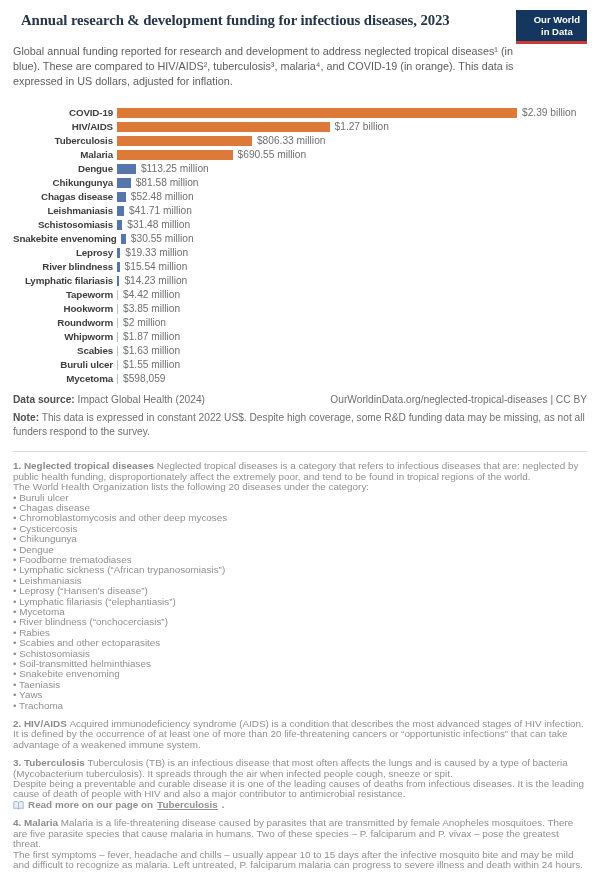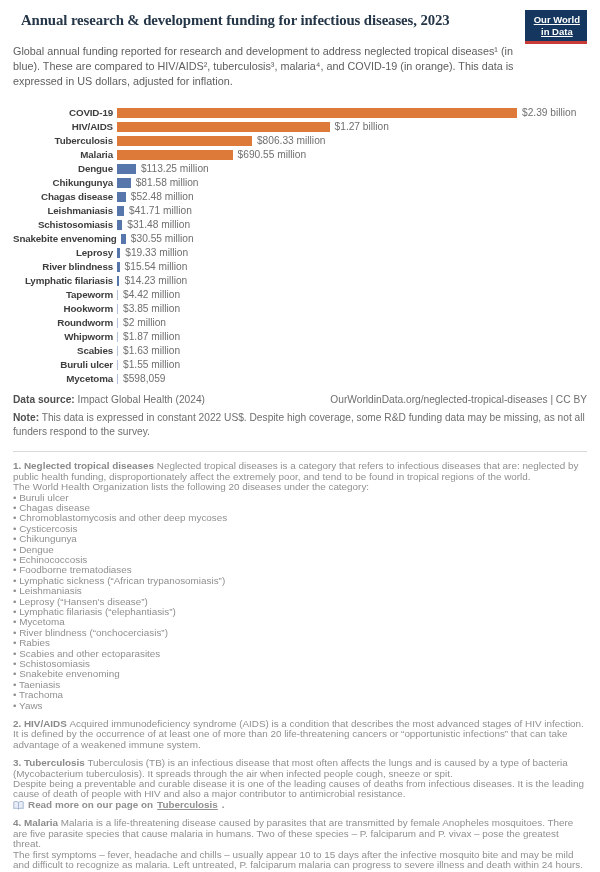--- a/index.html
+++ b/index.html
@@ -16,21 +16,21 @@
   h1.title {
     margin:2px 0 7px 8px;
     font-family:"Liberation Serif", serif;
     font-size:14.8px; font-weight:bold; letter-spacing:-0.1px;
     color:#253648;
   }
   .logo {
     flex:0 0 auto; margin-left:18px;
     background:#15365e; border-bottom:3px solid #c93b37;
     color:#fff; font-size:9.5px; font-weight:bold; text-align:center;
-    padding:4px 7px 3px 9px; line-height:1.25;text-decoration:underline;
+    padding:4px 7px 3px 18px; line-height:1.25;
   }
   .logo span { display:block; }
   .subtitle {
     margin:0 0 7px 0; max-width:505px;
     font-size:10.8px; line-height:1.42; color:#5e5e5e;
   }
 
   
   .chart { margin:16px 0 8px 0; }
   .crow { display:flex; align-items:center; height:14px; }
@@ -192,35 +192,35 @@
   <div class="footnotes">
       <div class="fn">
         <div class="fnp"><b>1. Neglected tropical diseases </b>Neglected tropical diseases is a category that refers to infectious diseases that are: neglected by public health funding, disproportionately affect the extremely poor, and tend to be found in tropical regions of the world.</div>
         <div class="fnp">The World Health Organization lists the following 20 diseases under the category:</div>
         <div class="bullet">Buruli ulcer</div>
         <div class="bullet">Chagas disease</div>
         <div class="bullet">Chromoblastomycosis and other deep mycoses</div>
         <div class="bullet">Cysticercosis</div>
         <div class="bullet">Chikungunya</div>
         <div class="bullet">Dengue</div>
-        <div class="bullet">Echinococcosis</div>
         <div class="bullet">Foodborne trematodiases</div>
         <div class="bullet">Lymphatic sickness (“African trypanosomiasis”)</div>
         <div class="bullet">Leishmaniasis</div>
         <div class="bullet">Leprosy (“Hansen's disease”)</div>
         <div class="bullet">Lymphatic filariasis (“elephantiasis”)</div>
         <div class="bullet">Mycetoma</div>
         <div class="bullet">River blindness (“onchocerciasis”)</div>
         <div class="bullet">Rabies</div>
         <div class="bullet">Scabies and other ectoparasites</div>
         <div class="bullet">Schistosomiasis</div>
+        <div class="bullet">Soil-transmitted helminthiases</div>
         <div class="bullet">Snakebite envenoming</div>
         <div class="bullet">Taeniasis</div>
+        <div class="bullet">Yaws</div>
         <div class="bullet">Trachoma</div>
-        <div class="bullet">Yaws</div>
       </div>
       <div class="fn">
         <div class="fnp"><b>2. HIV/AIDS </b>Acquired immunodeficiency syndrome (AIDS) is a condition that describes the most advanced stages of HIV infection. It is defined by the occurrence of at least one of more than 20 life-threatening cancers or “opportunistic infections” that can take advantage of a weakened immune system.</div>
       </div>
       <div class="fn">
         <div class="fnp"><b>3. Tuberculosis </b>Tuberculosis (TB) is an infectious disease that most often affects the lungs and is caused by a type of bacteria (Mycobacterium tuberculosis). It spreads through the air when infected people cough, sneeze or spit.</div>
         <div class="fnp">Despite being a preventable and curable disease it is one of the leading causes of deaths from infectious diseases. It is the leading cause of death of people with HIV and also a major contributor to antimicrobial resistance.</div>
         <div class="readmore">
           <svg class="ricon" width="11" height="9" viewBox="0 0 24 20">
             <path d="M12 3 C9 0.5 4 0.5 1.5 2 V17 C4 15.5 9 15.5 12 18 C15 15.5 20 15.5 22.5 17 V2 C20 0.5 15 0.5 12 3 Z" fill="#e8edf6" stroke="#8aa0c6" stroke-width="1.6"></path>

